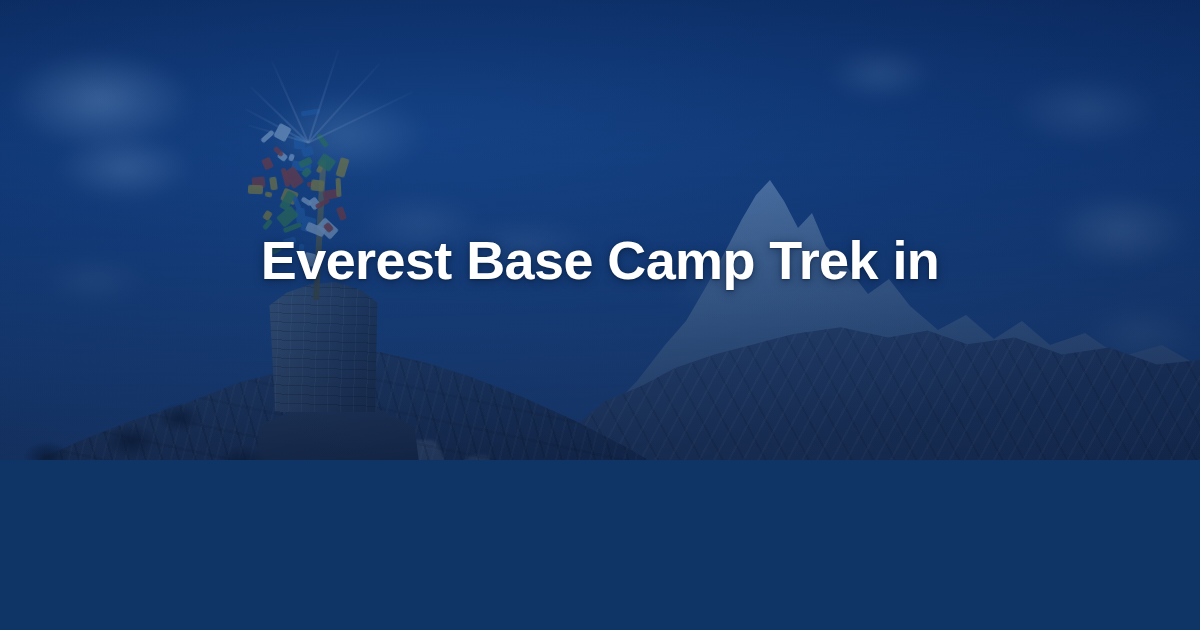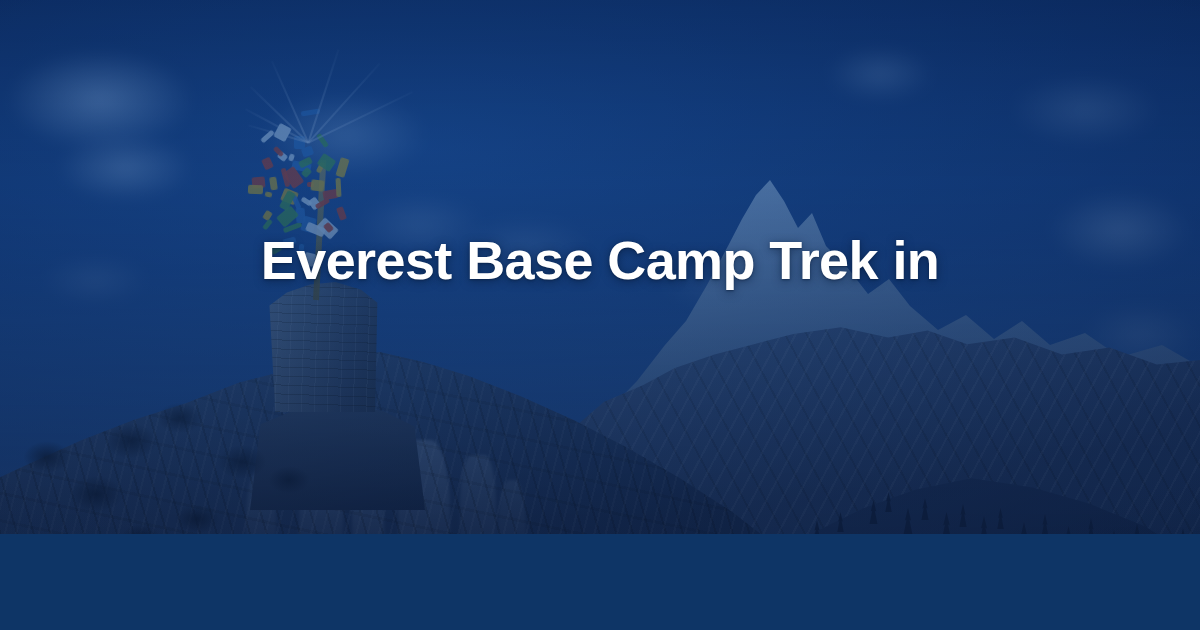--- a/index.html
+++ b/index.html
@@ -6,21 +6,21 @@
   html, body {
     width:1200px; height:630px;
     background:#0e3566;
     font-family:"Liberation Sans", sans-serif;
     overflow:hidden;
   }
 
   
   .banner {
     position:relative;
-    width:1200px; height:534px;
+    width:1200px; height:460px;
     overflow:hidden;
     background:#15488f;
   }
 
   
   .photo { position:absolute; inset:0; overflow:hidden; }
 
   
   .sky {
     position:absolute; inset:0;

